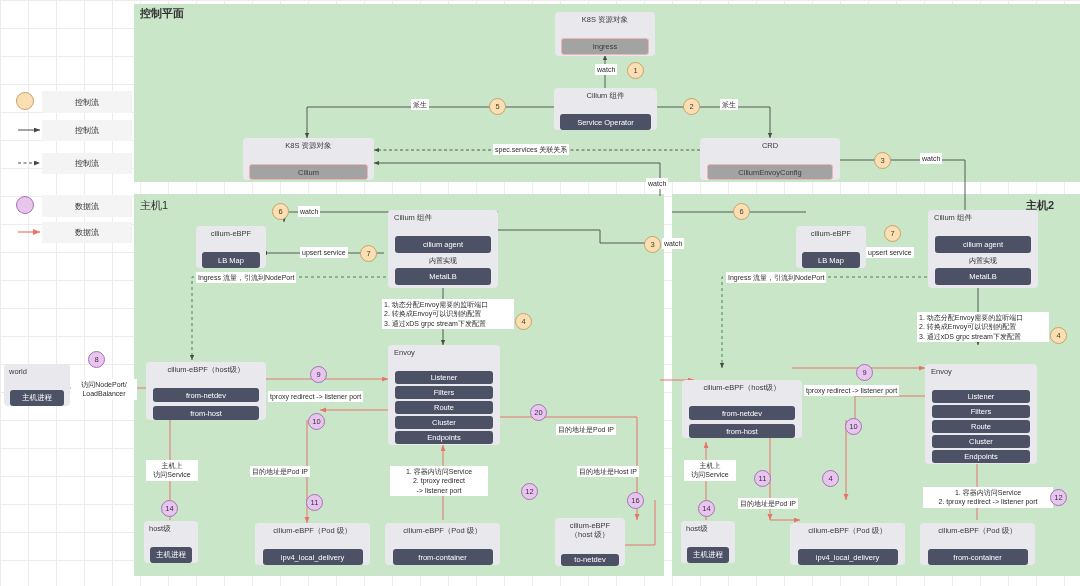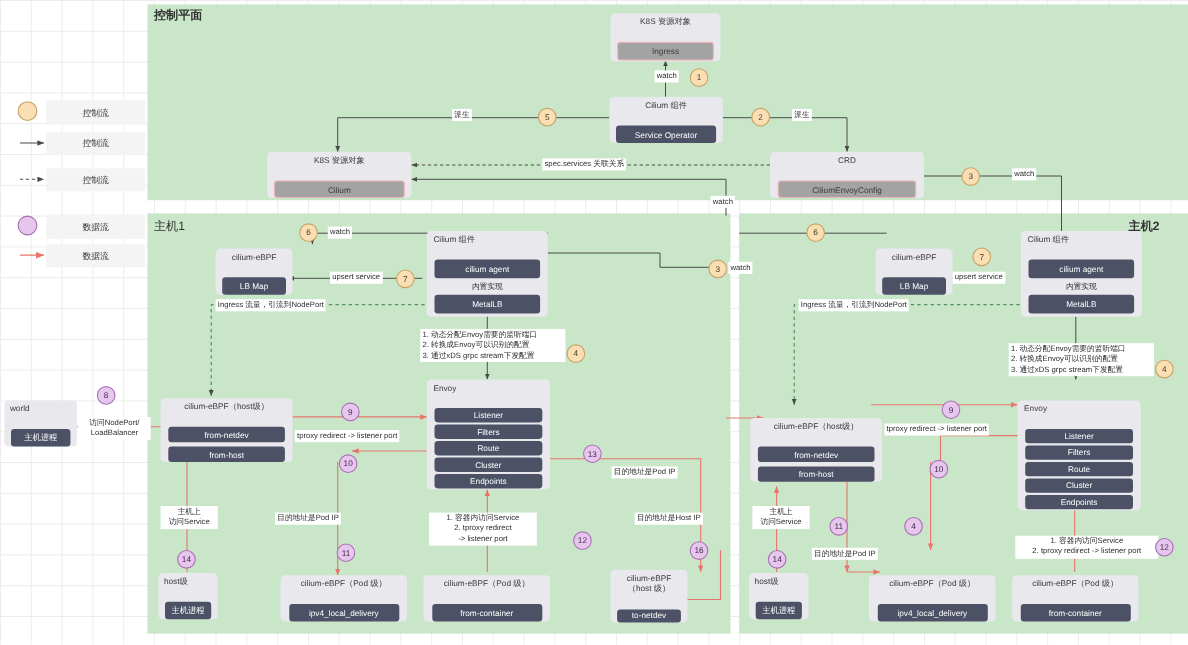--- a/index.html
+++ b/index.html
@@ -229,21 +229,21 @@
 
 <div class="grp" style="left:146px;top:362px;width:120px;height:58px;">
   <div class="grp-title">cilium-eBPF（host级）</div>
   <div class="node" style="width:106px;height:16px;margin-bottom:4px;">from-netdev</div>
   <div class="node" style="width:106px;height:16px;">from-host</div>
 </div>
 
 <div class="circ dat" style="left:310px;top:366px;">9</div>
 <div class="lbl" style="left:268px;top:391px;">tproxy redirect -&gt; listener port</div>
 <div class="circ dat" style="left:308px;top:413px;">10</div>
-<div class="circ dat" style="left:530px;top:404px;">13</div>
+<div class="circ dat" style="left:530px;top:404px;">20</div>
 <div class="lbl" style="left:556px;top:424px;">目的地址是Pod IP</div>
 
 <div class="lbl multi" style="left:146px;top:460px;width:48px;white-space:pre-line;">主机上
 访问Service</div>
 <div class="circ dat" style="left:161px;top:500px;">14</div>
 <div class="lbl" style="left:250px;top:466px;">目的地址是Pod IP</div>
 <div class="circ dat" style="left:306px;top:494px;">11</div>
 
 <div class="lbl multi" style="left:390px;top:466px;width:94px;white-space:pre-line;">1. 容器内访问Service
 2. tproxy redirect

